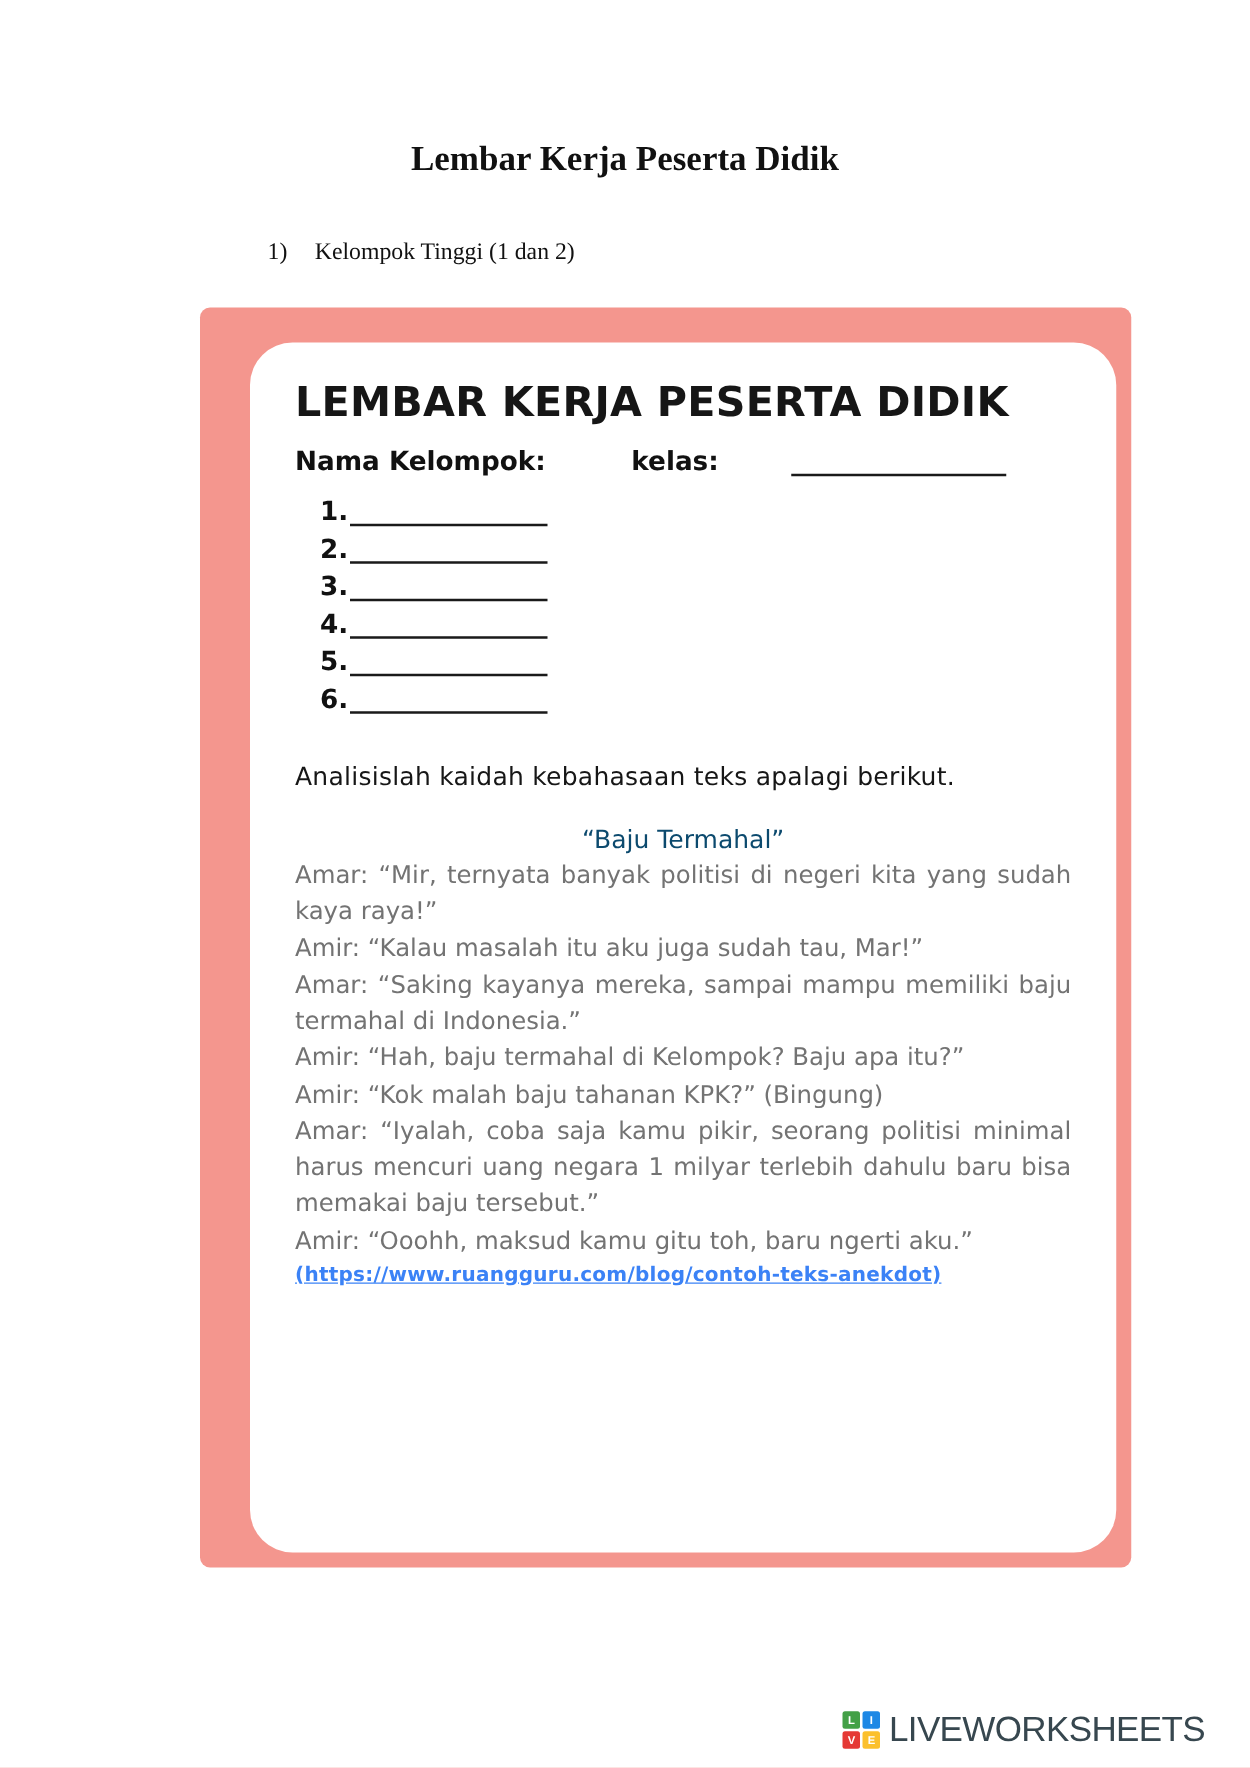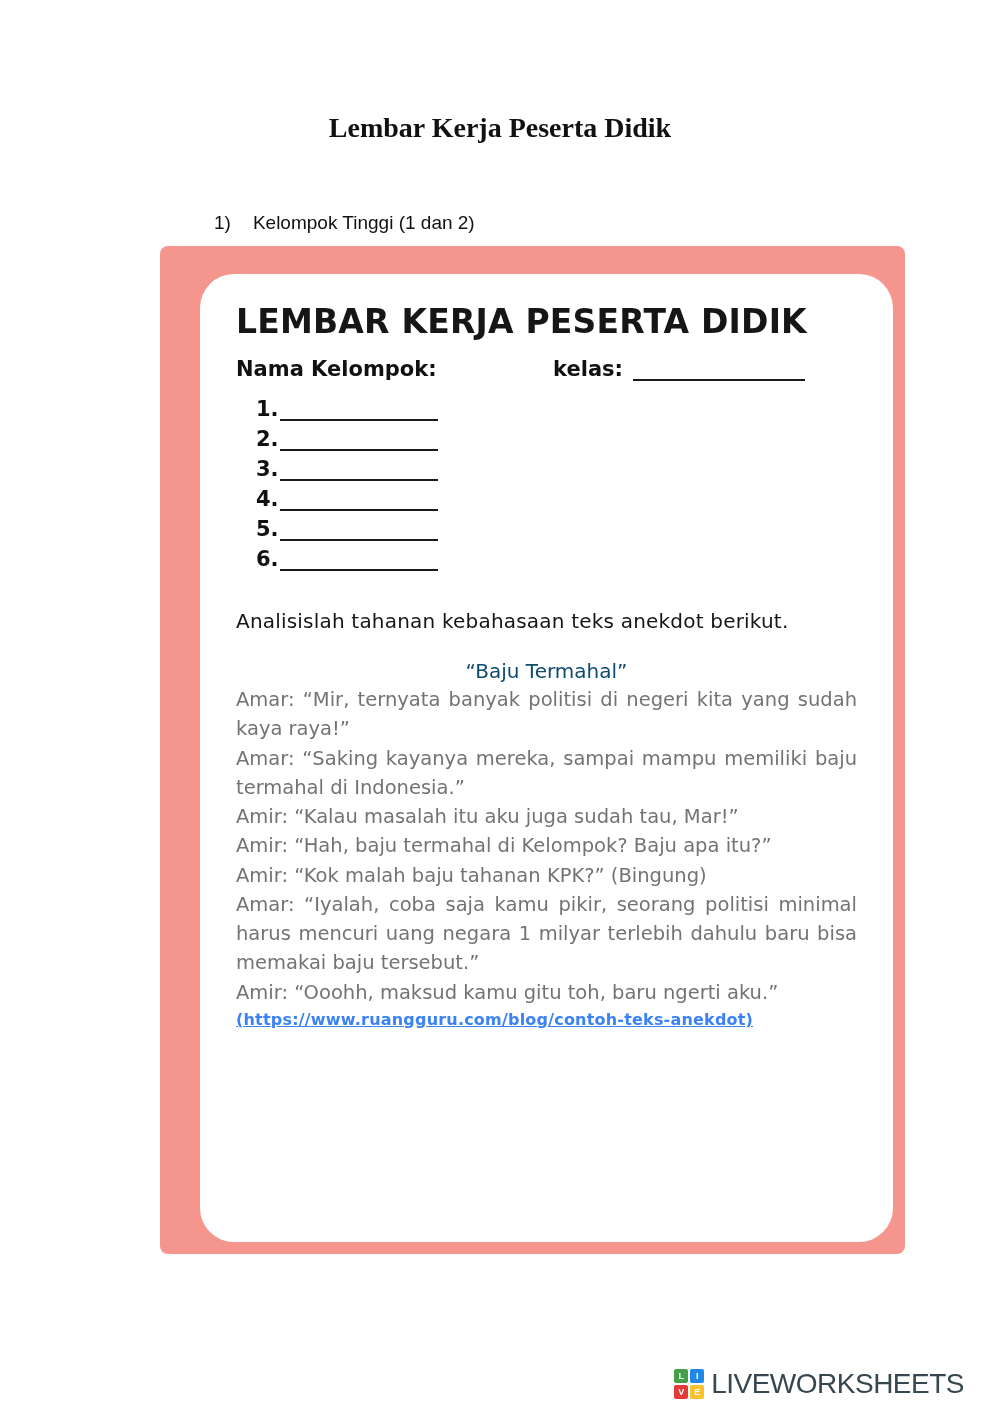--- a/index.html
+++ b/index.html
@@ -6,22 +6,22 @@
   html, body { width: 1000px; height: 1414px; background: #ffffff; position: relative; overflow: hidden; }
   body { font-family: "Liberation Serif", serif; color: #111; }
 
   .doc-title {
     position: absolute; left: 0; top: 112px; width: 100%;
     text-align: center; font-weight: bold; font-size: 28px;
     font-family: "Liberation Serif", serif;
   }
 
   .intro-line {
-    position: absolute; left: 214px; top: 212px;
-    font-size: 19px; font-family: Liberation Sans, sans-serif; text-align: center;
+    position: absolute; left: 214px; top: 191px;
+    font-size: 19px; font-family: Liberation Serif, serif; text-align: center;
   }
   .intro-num { display: inline-block; margin-right: 22px; }
 
   .pink-card {
     position: absolute; left: 160px; top: 246px;
     width: 745px; height: 1008px;
     background: #f4968e; border-radius: 8px;
   }
 
   .white-card {
@@ -35,21 +35,21 @@
   .ws-heading {
     font-family: "DejaVu Sans", sans-serif;
     font-weight: bold; font-size: 33px; letter-spacing: 0.2px;
     color: #161616; white-space: nowrap;
   }
 
   .meta-row {
     display: flex; align-items: flex-end;
     margin-top: 16px; font-size: 21px; font-weight: bold; justify-content: center;
   }
-  .kelas-group { margin-left: auto; margin-right: 52px; display: flex; align-items: flex-end; }
+  .kelas-group { margin-left: auto; margin-right: 52px; display: flex; align-items: flex-end; gap: 48px; }
 
   .blank { display: inline-block; border-bottom: 2px solid #1a1a1a; height: 1em; }
   .kelas-blank { width: 172px; margin-left: 10px; }
 
   .members { margin: 10px 0 0 20px; }
   .member-row { display: flex; align-items: flex-end; height: 30px; }
   .member-num { font-weight: bold; font-size: 21px; width: 24px; }
   .member-blank { width: 158px; }
 
   .instruction {
@@ -136,28 +136,28 @@
       <div class="member-row">
         <span class="member-num">5.</span>
           <span class="blank member-blank"></span>
       </div>
       <div class="member-row">
         <span class="member-num">6.</span>
           <span class="blank member-blank"></span>
       </div>
     </div>
 
-    <p class="instruction">Analisislah tahanan kebahasaan teks anekdot berikut.</p>
+    <p class="instruction">Analisislah kaidah kebahasaan teks apalagi berikut.</p>
 
     <p class="story-title">“Baju Termahal”</p>
 
     <div class="dialogue">
       <p>Amar: “Mir, ternyata banyak politisi di negeri kita yang sudah kaya raya!”</p>
+      <p>Amir: “Kalau masalah itu aku juga sudah tau, Mar!”</p>
       <p>Amar: “Saking kayanya mereka, sampai mampu memiliki baju termahal di Indonesia.”</p>
-      <p>Amir: “Kalau masalah itu aku juga sudah tau, Mar!”</p>
       <p>Amir: “Hah, baju termahal di Kelompok? Baju apa itu?”</p>
       <p>Amir: “Kok malah baju tahanan KPK?” (Bingung)</p>
       <p>Amar: “Iyalah, coba saja kamu pikir, seorang politisi minimal harus mencuri uang negara 1 milyar terlebih dahulu baru bisa memakai baju tersebut.”</p>
       <p>Amir: “Ooohh, maksud kamu gitu toh, baru ngerti aku.”</p>
     </div>
 
     <a class="source-link" href="#">(https://www.ruangguru.com/blog/contoh-teks-anekdot)</a>
 
   </div>
 </div>

